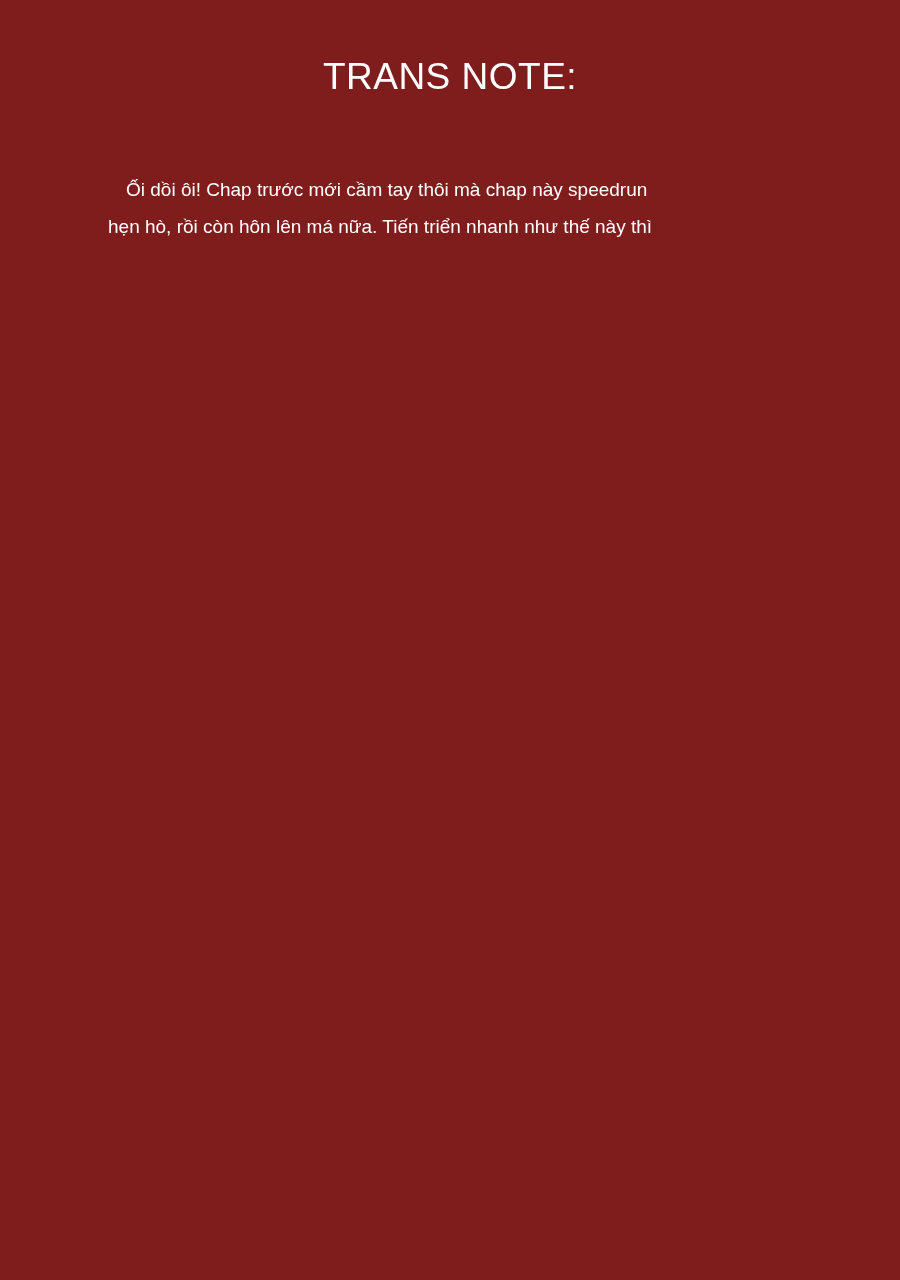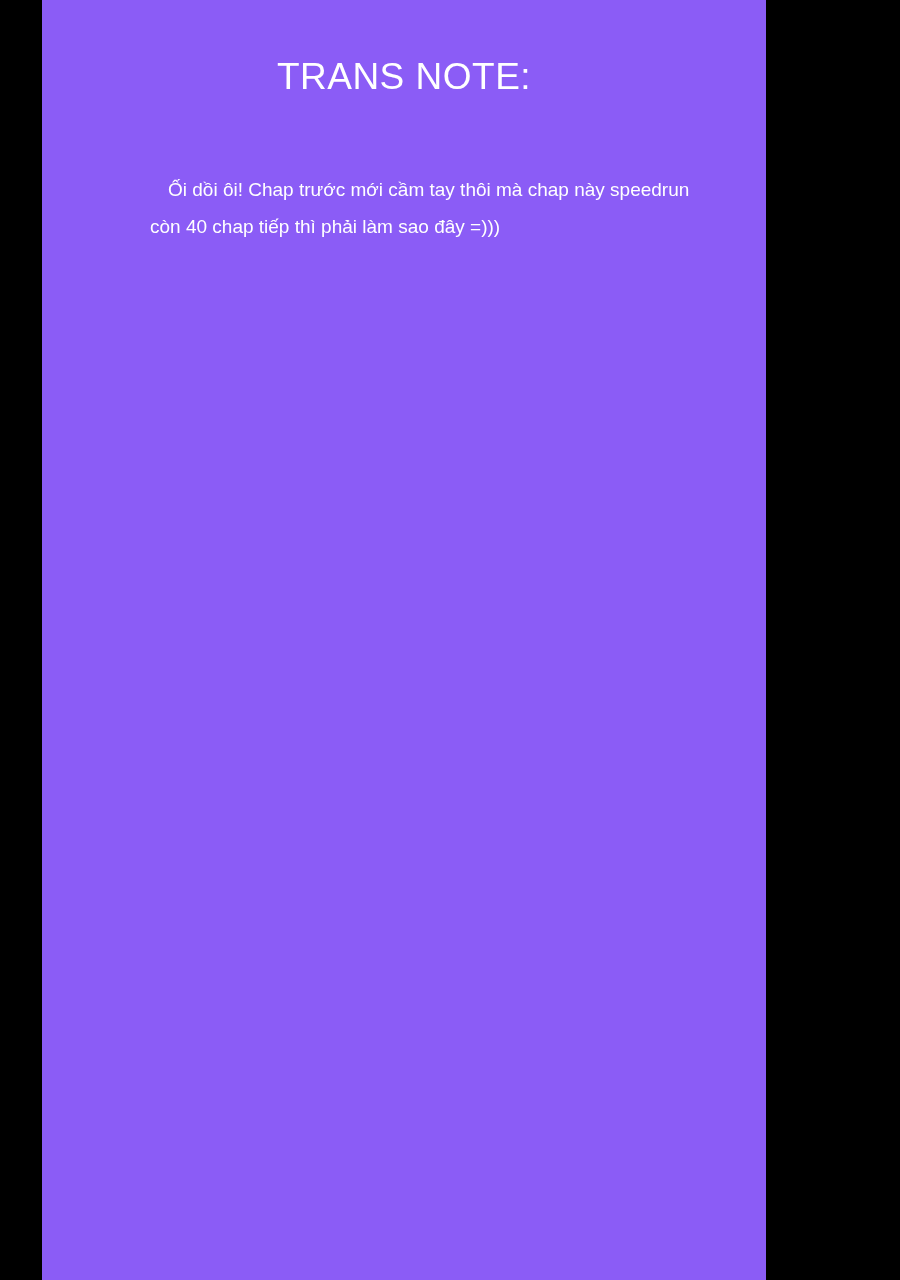--- a/index.html
+++ b/index.html
@@ -8,25 +8,24 @@
   }
   body {
     width: 900px;
     height: 1280px;
     background: #000000;
     overflow: hidden;
     font-family: "Liberation Sans", "DejaVu Sans", sans-serif;
   }
   .page {
     position: relative;
-    width: 724px;
+    width: 900px;
     height: 1280px;
-    background: #8b5cf6;
+    background: #7f1d1d;
     color: #ffffff;
-    margin-left: 42px;
   }
   .title {
     margin: 0;
     padding-top: 58px;
     text-align: center;
     font-size: 37px;
     font-weight: 400;
     letter-spacing: 0.5px;
     line-height: 1;
     color: #ffffff;
@@ -48,15 +47,15 @@
   }
 </style>
 </head>
 <body>
 
 <div class="page">
   <h1 class="title">TRANS NOTE:</h1>
 
   <div class="note-body">
     <div class="note-line indent">Ối dồi ôi! Chap trước mới cầm tay thôi mà chap này speedrun</div>
-    <div class="note-line">còn 40 chap tiếp thì phải làm sao đây =)))</div>
+    <div class="note-line">hẹn hò, rồi còn hôn lên má nữa. Tiến triển nhanh như thế này thì</div>
   </div>
 </div>
 
 </body></html>

